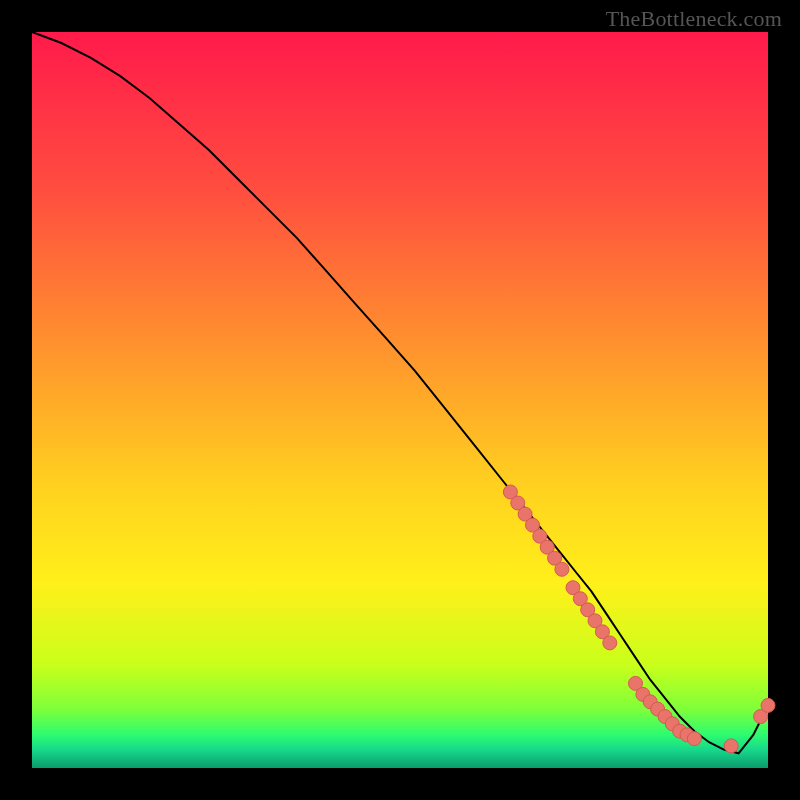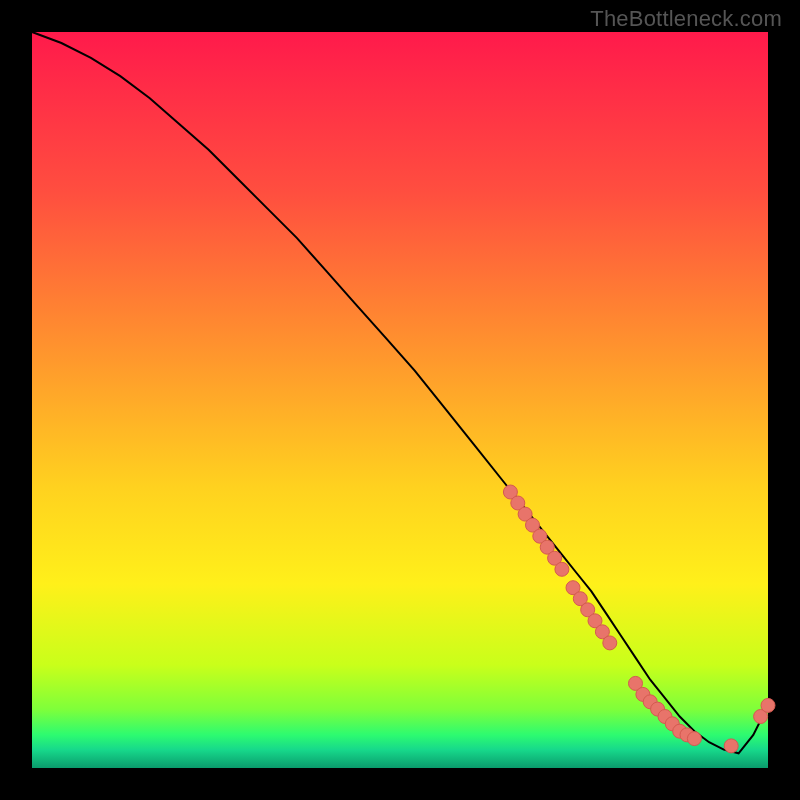--- a/index.html
+++ b/index.html
@@ -18,20 +18,21 @@
   }
   .watermark {
     position: absolute;
     top: 6px;
     right: 18px;
     color: #555;
     font-size: 22px;
     font-weight: 400;
     letter-spacing: 0.2px;
     z-index: 3;
+    font-family: Liberation Serif, serif;
   }
   svg {
     position: absolute;
     top: 0;
     left: 0;
   }
 </style>
 </head>
 <body>
 

